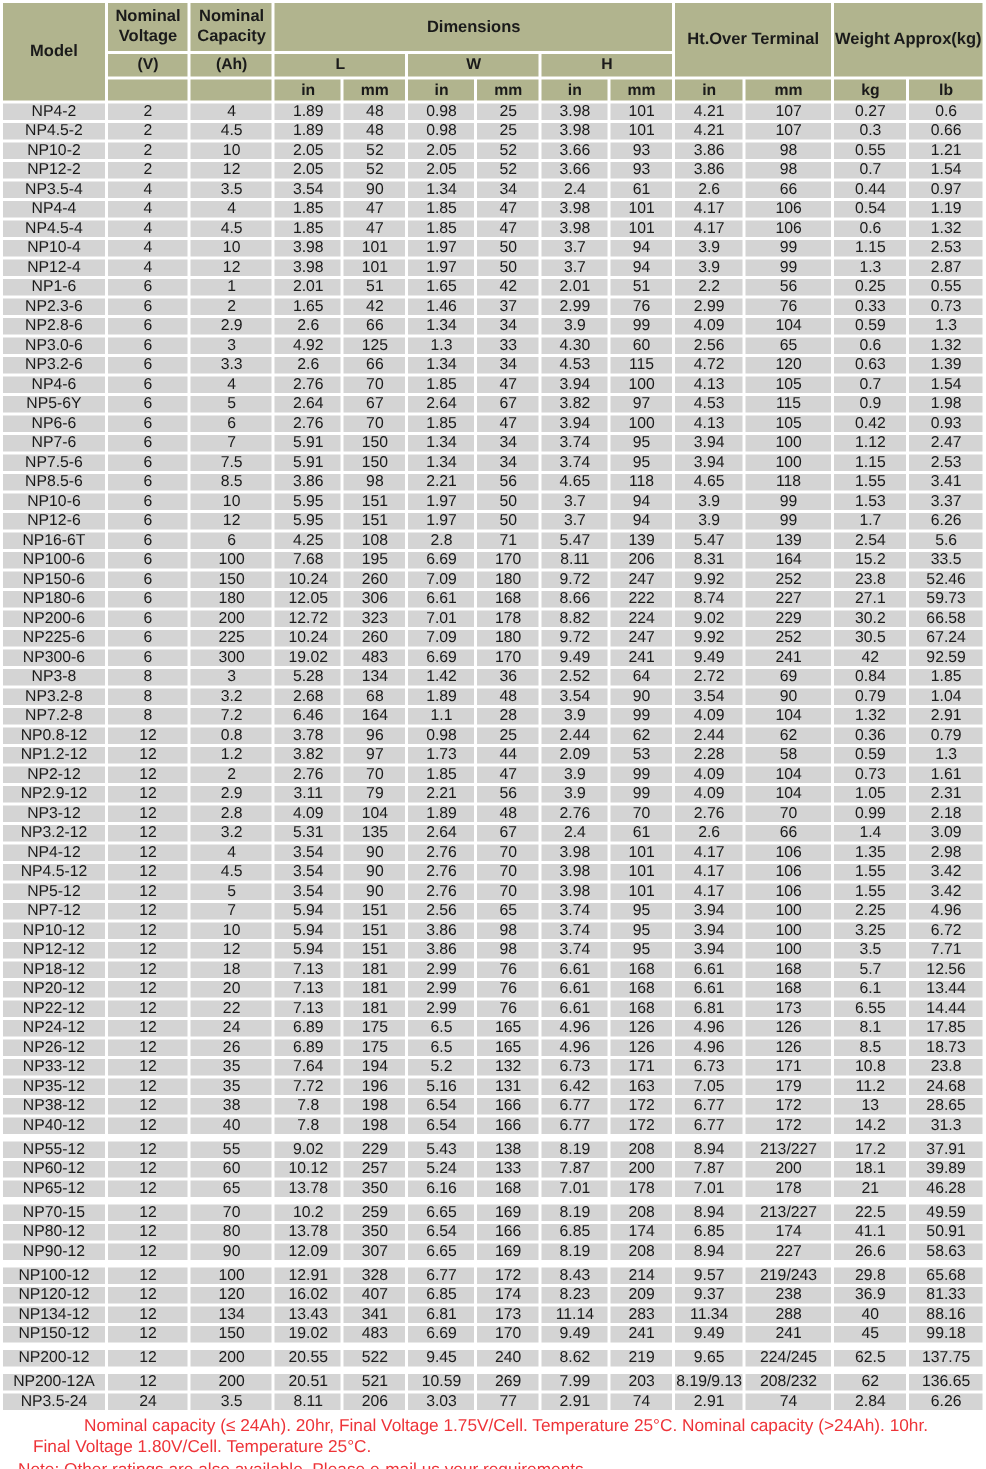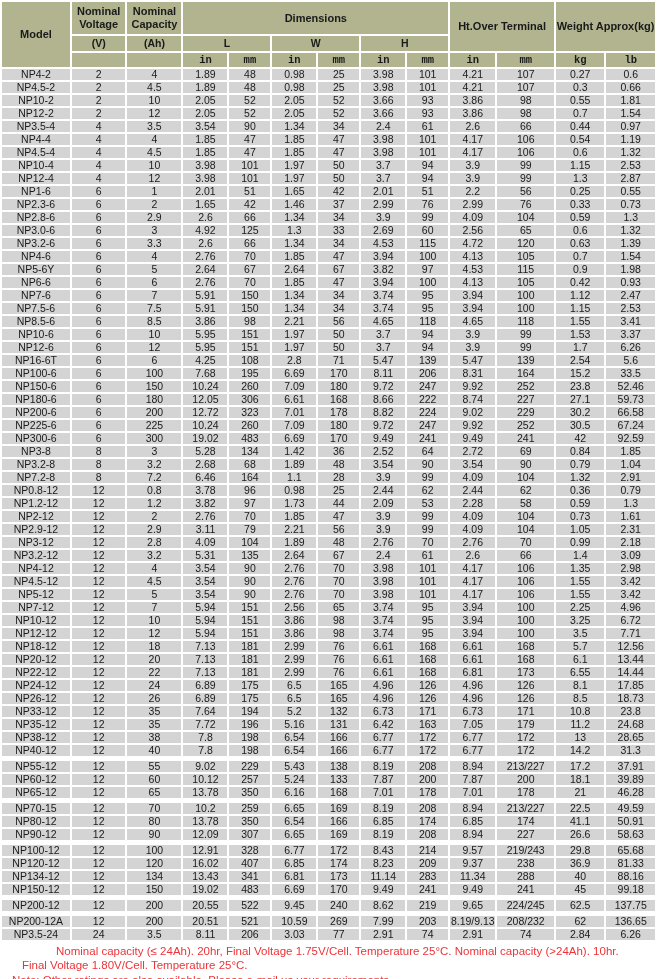--- a/index.html
+++ b/index.html
@@ -24,21 +24,21 @@
     background: #b1b48e;
     font-weight: bold;
     text-align: center;
     vertical-align: middle;
     padding: 1px 0;
     font-size: 11px;
     line-height: 1.15;
   }
   table.spec thead tr.r1 th { height: 30px; }
   table.spec thead tr.r2 th { height: 13px; font-size: 10.5px; }
-  table.spec thead tr.r3 th { height: 10px; font-size: 10.5px; font-family: Liberation Mono, monospace; }
+  table.spec thead tr.r3 th { height: 10px; font-size: 10.5px; }
   table.spec td {
     background: #d4d4d4;
     text-align: center;
     vertical-align: middle;
     padding: 0;
     height: 11px;
     line-height: 11px;
     white-space: nowrap;
     overflow: hidden;
     font-size: 10.5px;
@@ -144,21 +144,21 @@
           <td>10</td>
           <td>2.05</td>
           <td>52</td>
           <td>2.05</td>
           <td>52</td>
           <td>3.66</td>
           <td>93</td>
           <td>3.86</td>
           <td>98</td>
           <td>0.55</td>
-          <td>1.81</td>
+          <td>1.21</td>
         </tr>
         <tr>
           <td>NP12-2</td>
           <td>2</td>
           <td>12</td>
           <td>2.05</td>
           <td>52</td>
           <td>2.05</td>
           <td>52</td>
           <td>3.66</td>
@@ -289,21 +289,21 @@
           <td>1.3</td>
         </tr>
         <tr>
           <td>NP3.0-6</td>
           <td>6</td>
           <td>3</td>
           <td>4.92</td>
           <td>125</td>
           <td>1.3</td>
           <td>33</td>
-          <td>2.69</td>
+          <td>4.30</td>
           <td>60</td>
           <td>2.56</td>
           <td>65</td>
           <td>0.6</td>
           <td>1.32</td>
         </tr>
         <tr>
           <td>NP3.2-6</td>
           <td>6</td>
           <td>3.3</td>

